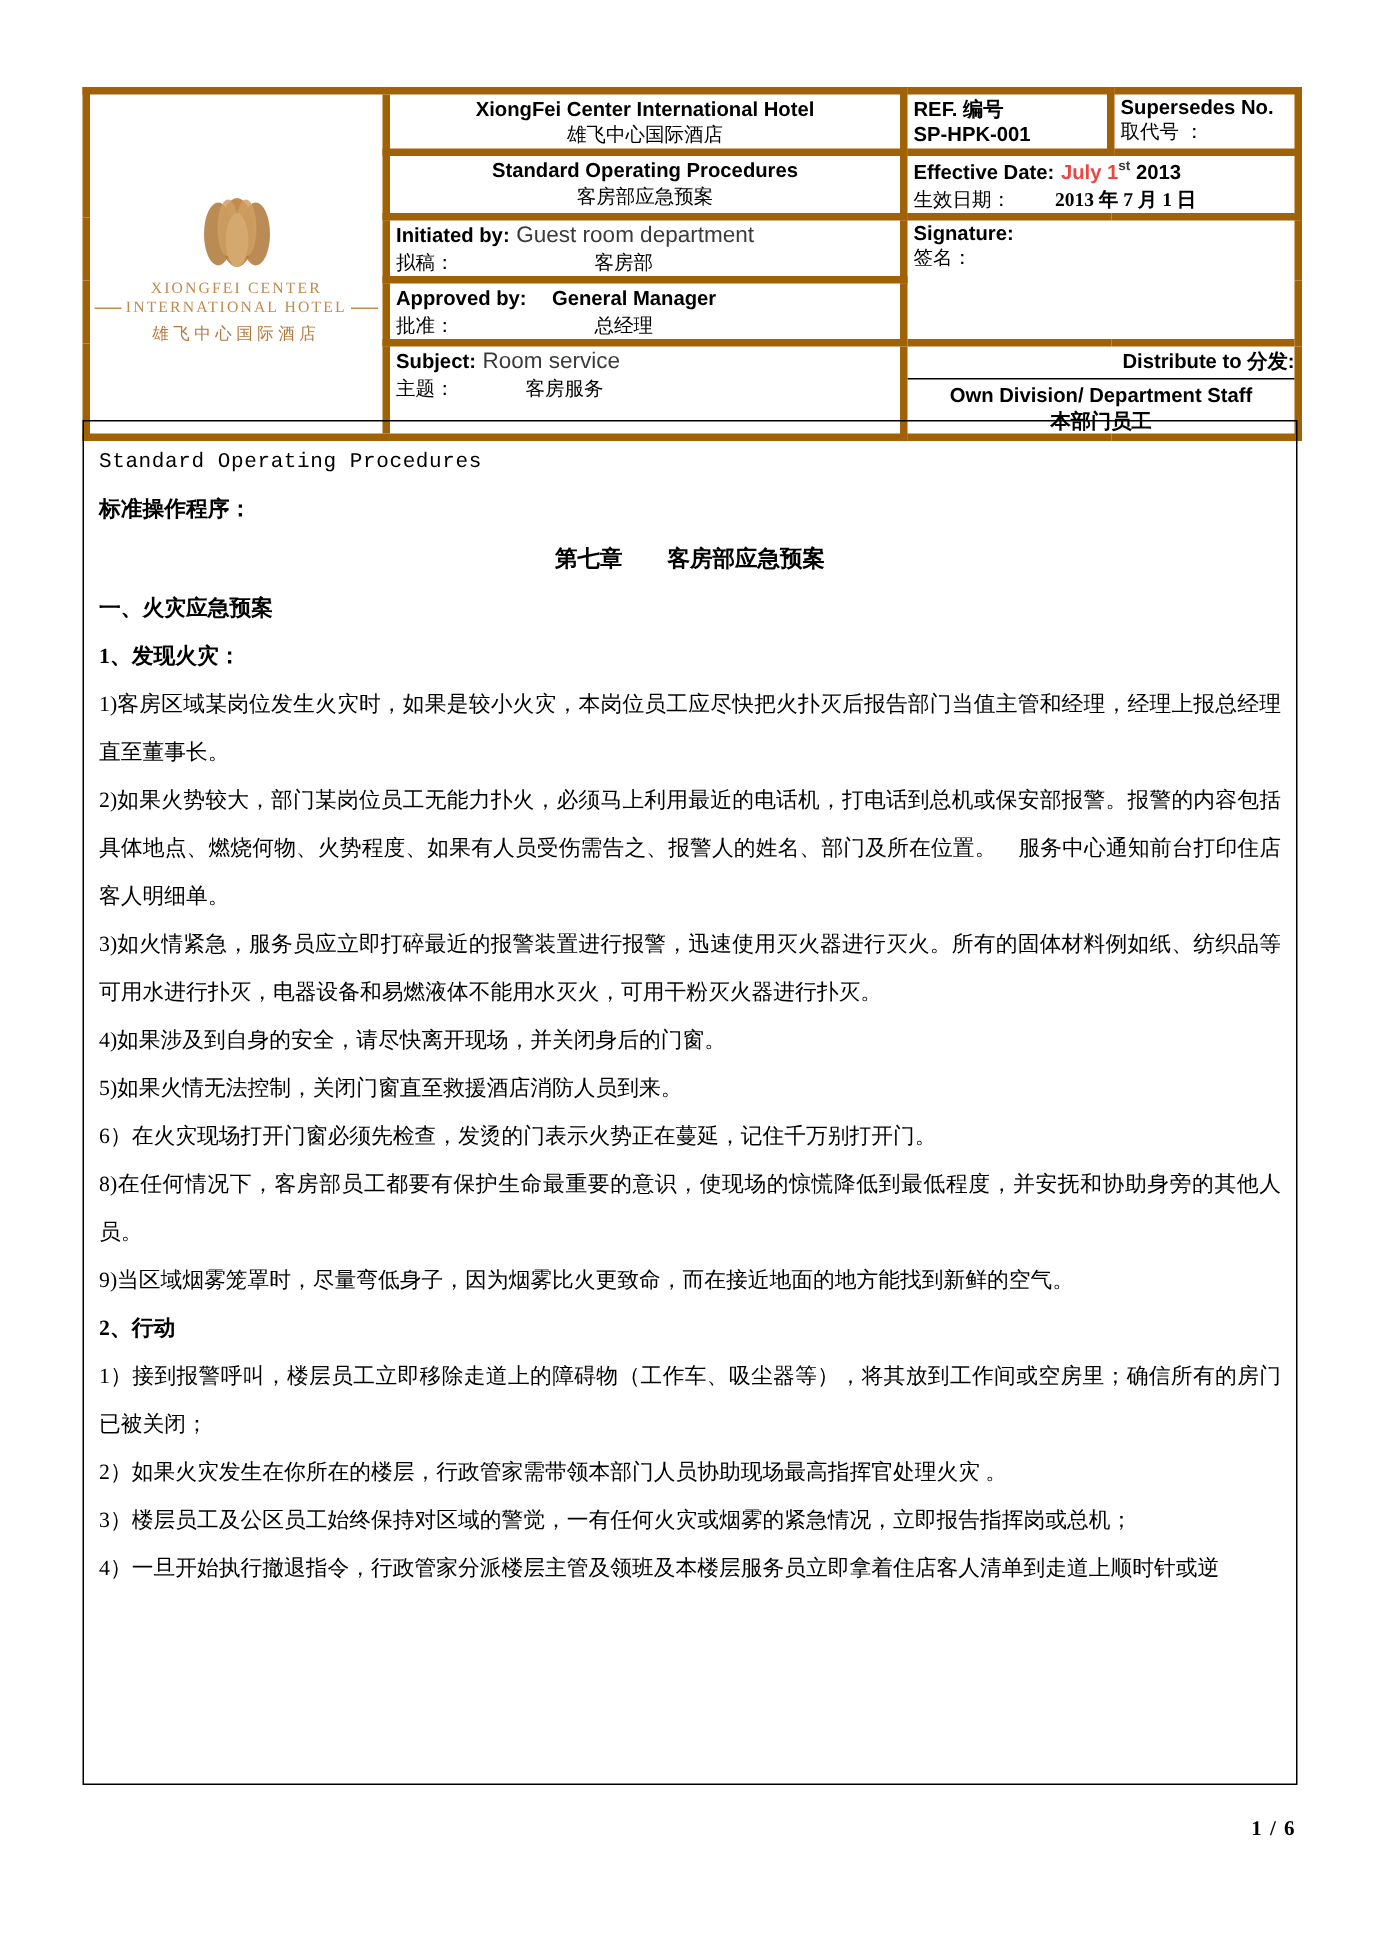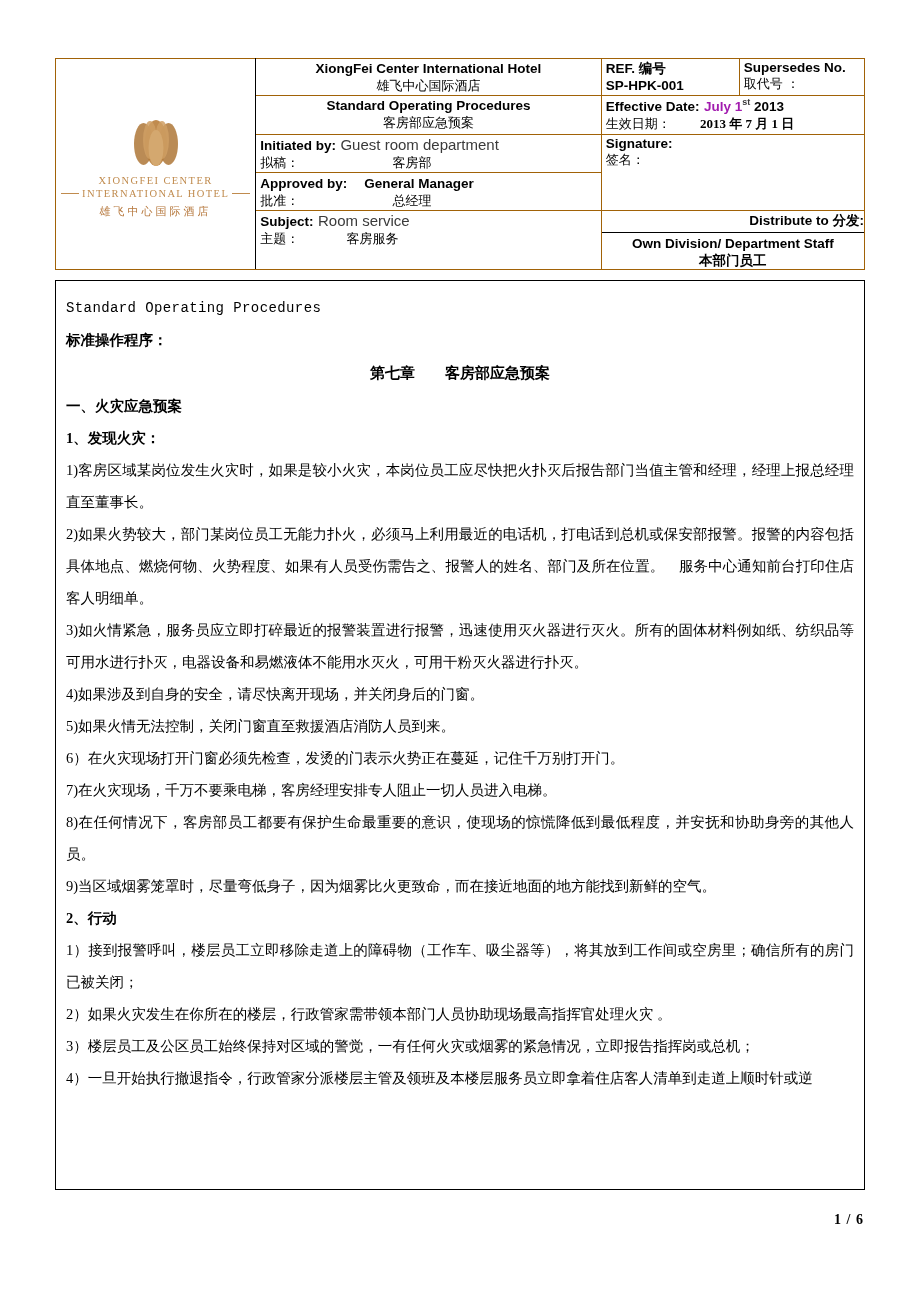--- a/index.html
+++ b/index.html
@@ -26,21 +26,21 @@
   
   .header-table {
     position: absolute;
     left: 55px;
     top: 58px;
     width: 810px;
     border-collapse: collapse;
     table-layout: fixed;
   }
   .header-table td {
-    border: 1px solid #a16207;
+    border: 5px solid #a16207;
     padding: 1px 4px;
     vertical-align: top;
     font-family: "Liberation Sans", sans-serif;
   }
   .cell-logo {
     width: 200px;
     border-right: 1px solid #000 !important;
     text-align: left;
     vertical-align: middle !important;
     padding: 0 !important;
@@ -234,21 +234,21 @@
     </tr>
 
     <tr class="row-h2">
       <td class="ctr">
         <div class="en-bold">Standard Operating Procedures</div>
         <div class="cn-line">客房部应急预案</div>
       </td>
       <td colspan="2">
         <div>
           <span class="lbl">Effective Date:</span>
-          <span class="lbl" style="color:#a21caf">July 1</span><span class="lbl sup" style="color:#3a3a3a">st</span><span class="lbl" style="color:#000000"> 2013</span>
+          <span class="lbl" style="color:#ef4444">July 1</span><span class="lbl sup" style="color:#3a3a3a">st</span><span class="lbl" style="color:#000000"> 2013</span>
         </div>
         <div class="cn-line">
           <span>生效日期：</span>
           <span style="display:inline-block;width:22px"></span>
           <span style="font-family:'Liberation Serif',serif;font-weight:bold;">2013 年 7 月 1 日</span>
         </div>
       </td>
     </tr>
 
     <tr class="row-h3">
@@ -312,21 +312,20 @@
     <p class="p-chapter">第七章　　客房部应急预案</p>
     <p class="p p-bold">一、火灾应急预案</p>
     <p class="p p-bold">1、发现火灾：</p>
 
     <p class="p">1)客房区域某岗位发生火灾时，如果是较小火灾，本岗位员工应尽快把火扑灭后报告部门当值主管和经理，经理上报总经理直至董事长。</p>
     <p class="p">2)如果火势较大，部门某岗位员工无能力扑火，必须马上利用最近的电话机，打电话到总机或保安部报警。报警的内容包括具体地点、燃烧何物、火势程度、如果有人员受伤需告之、报警人的姓名、部门及所在位置。　服务中心通知前台打印住店客人明细单。</p>
     <p class="p">3)如火情紧急，服务员应立即打碎最近的报警装置进行报警，迅速使用灭火器进行灭火。所有的固体材料例如纸、纺织品等可用水进行扑灭，电器设备和易燃液体不能用水灭火，可用干粉灭火器进行扑灭。</p>
     <p class="p">4)如果涉及到自身的安全，请尽快离开现场，并关闭身后的门窗。</p>
     <p class="p">5)如果火情无法控制，关闭门窗直至救援酒店消防人员到来。</p>
     <p class="p">6）在火灾现场打开门窗必须先检查，发烫的门表示火势正在蔓延，记住千万别打开门。</p>
-    <p class="p">7)在火灾现场，千万不要乘电梯，客房经理安排专人阻止一切人员进入电梯。</p>
     <p class="p">8)在任何情况下，客房部员工都要有保护生命最重要的意识，使现场的惊慌降低到最低程度，并安抚和协助身旁的其他人员。</p>
     <p class="p">9)当区域烟雾笼罩时，尽量弯低身子，因为烟雾比火更致命，而在接近地面的地方能找到新鲜的空气。</p>
 
     <p class="p p-bold">2、行动</p>
 
     <p class="p">1）接到报警呼叫，楼层员工立即移除走道上的障碍物（工作车、吸尘器等），将其放到工作间或空房里；确信所有的房门已被关闭；</p>
     <p class="p">2）如果火灾发生在你所在的楼层，行政管家需带领本部门人员协助现场最高指挥官处理火灾 。</p>
     <p class="p">3）楼层员工及公区员工始终保持对区域的警觉，一有任何火灾或烟雾的紧急情况，立即报告指挥岗或总机；</p>
     <p class="p">4）一旦开始执行撤退指令，行政管家分派楼层主管及领班及本楼层服务员立即拿着住店客人清单到走道上顺时针或逆</p>
   </div>

